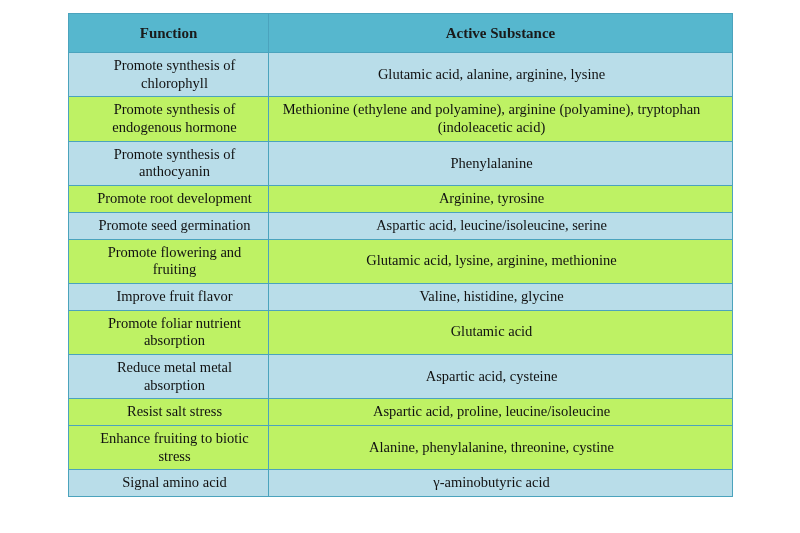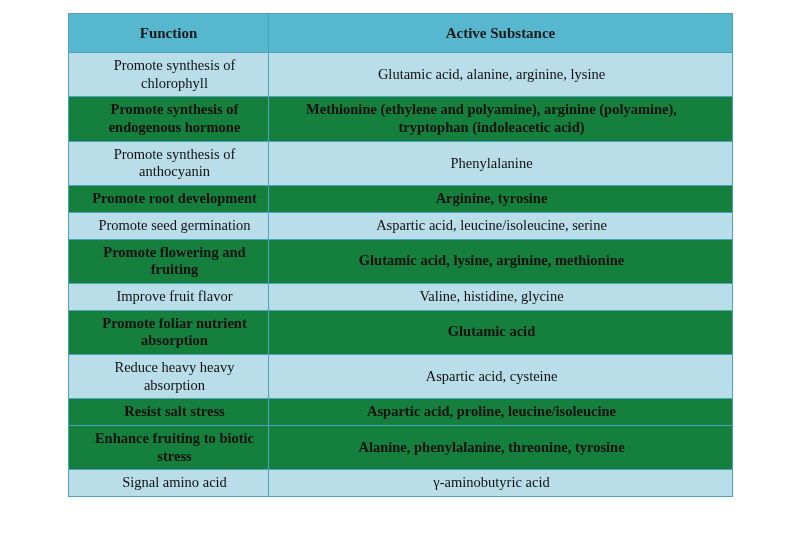--- a/index.html
+++ b/index.html
@@ -50,22 +50,21 @@
     color: #1a1a1a;
     font-weight: bold;
     font-size: 15px;
     height: 28px;
     padding: 5px 6px;
   }
   table.data-table tbody tr.row-shaded td {
     background: #b9dde9;
   }
   table.data-table tbody tr.row-plain td {
-    background: #15803d;
-    font-weight: bold;
+    background: #bef264;
   }
   table.data-table tbody td.cell-function {
     padding-left: 16px;
     padding-right: 4px;
     margin-top: 24px;
   }
   table.data-table tbody td.cell-substance {
     padding-left: 8px;
     padding-right: 26px;
   }
@@ -149,40 +148,40 @@
         <tr class="row-plain">
           <td class="cell-function">
               <span class="cell-text">Promote foliar nutrient absorption</span>
             </td>
           <td class="cell-substance">
               <span class="cell-text">Glutamic acid</span>
             </td>
         </tr>
         <tr class="row-shaded">
           <td class="cell-function">
-              <span class="cell-text">Reduce heavy heavy absorption</span>
+              <span class="cell-text">Reduce metal metal absorption</span>
             </td>
           <td class="cell-substance">
               <span class="cell-text">Aspartic acid, cysteine</span>
             </td>
         </tr>
         <tr class="row-plain">
           <td class="cell-function">
               <span class="cell-text">Resist salt stress</span>
             </td>
           <td class="cell-substance">
               <span class="cell-text">Aspartic acid, proline, leucine/isoleucine</span>
             </td>
         </tr>
         <tr class="row-plain">
           <td class="cell-function">
               <span class="cell-text">Enhance fruiting to biotic stress</span>
             </td>
           <td class="cell-substance">
-              <span class="cell-text">Alanine, phenylalanine, threonine, tyrosine</span>
+              <span class="cell-text">Alanine, phenylalanine, threonine, cystine</span>
             </td>
         </tr>
         <tr class="row-shaded">
           <td class="cell-function">
               <span class="cell-text">Signal amino acid</span>
             </td>
           <td class="cell-substance">
               <span class="cell-text">γ-aminobutyric acid</span>
             </td>
         </tr>

